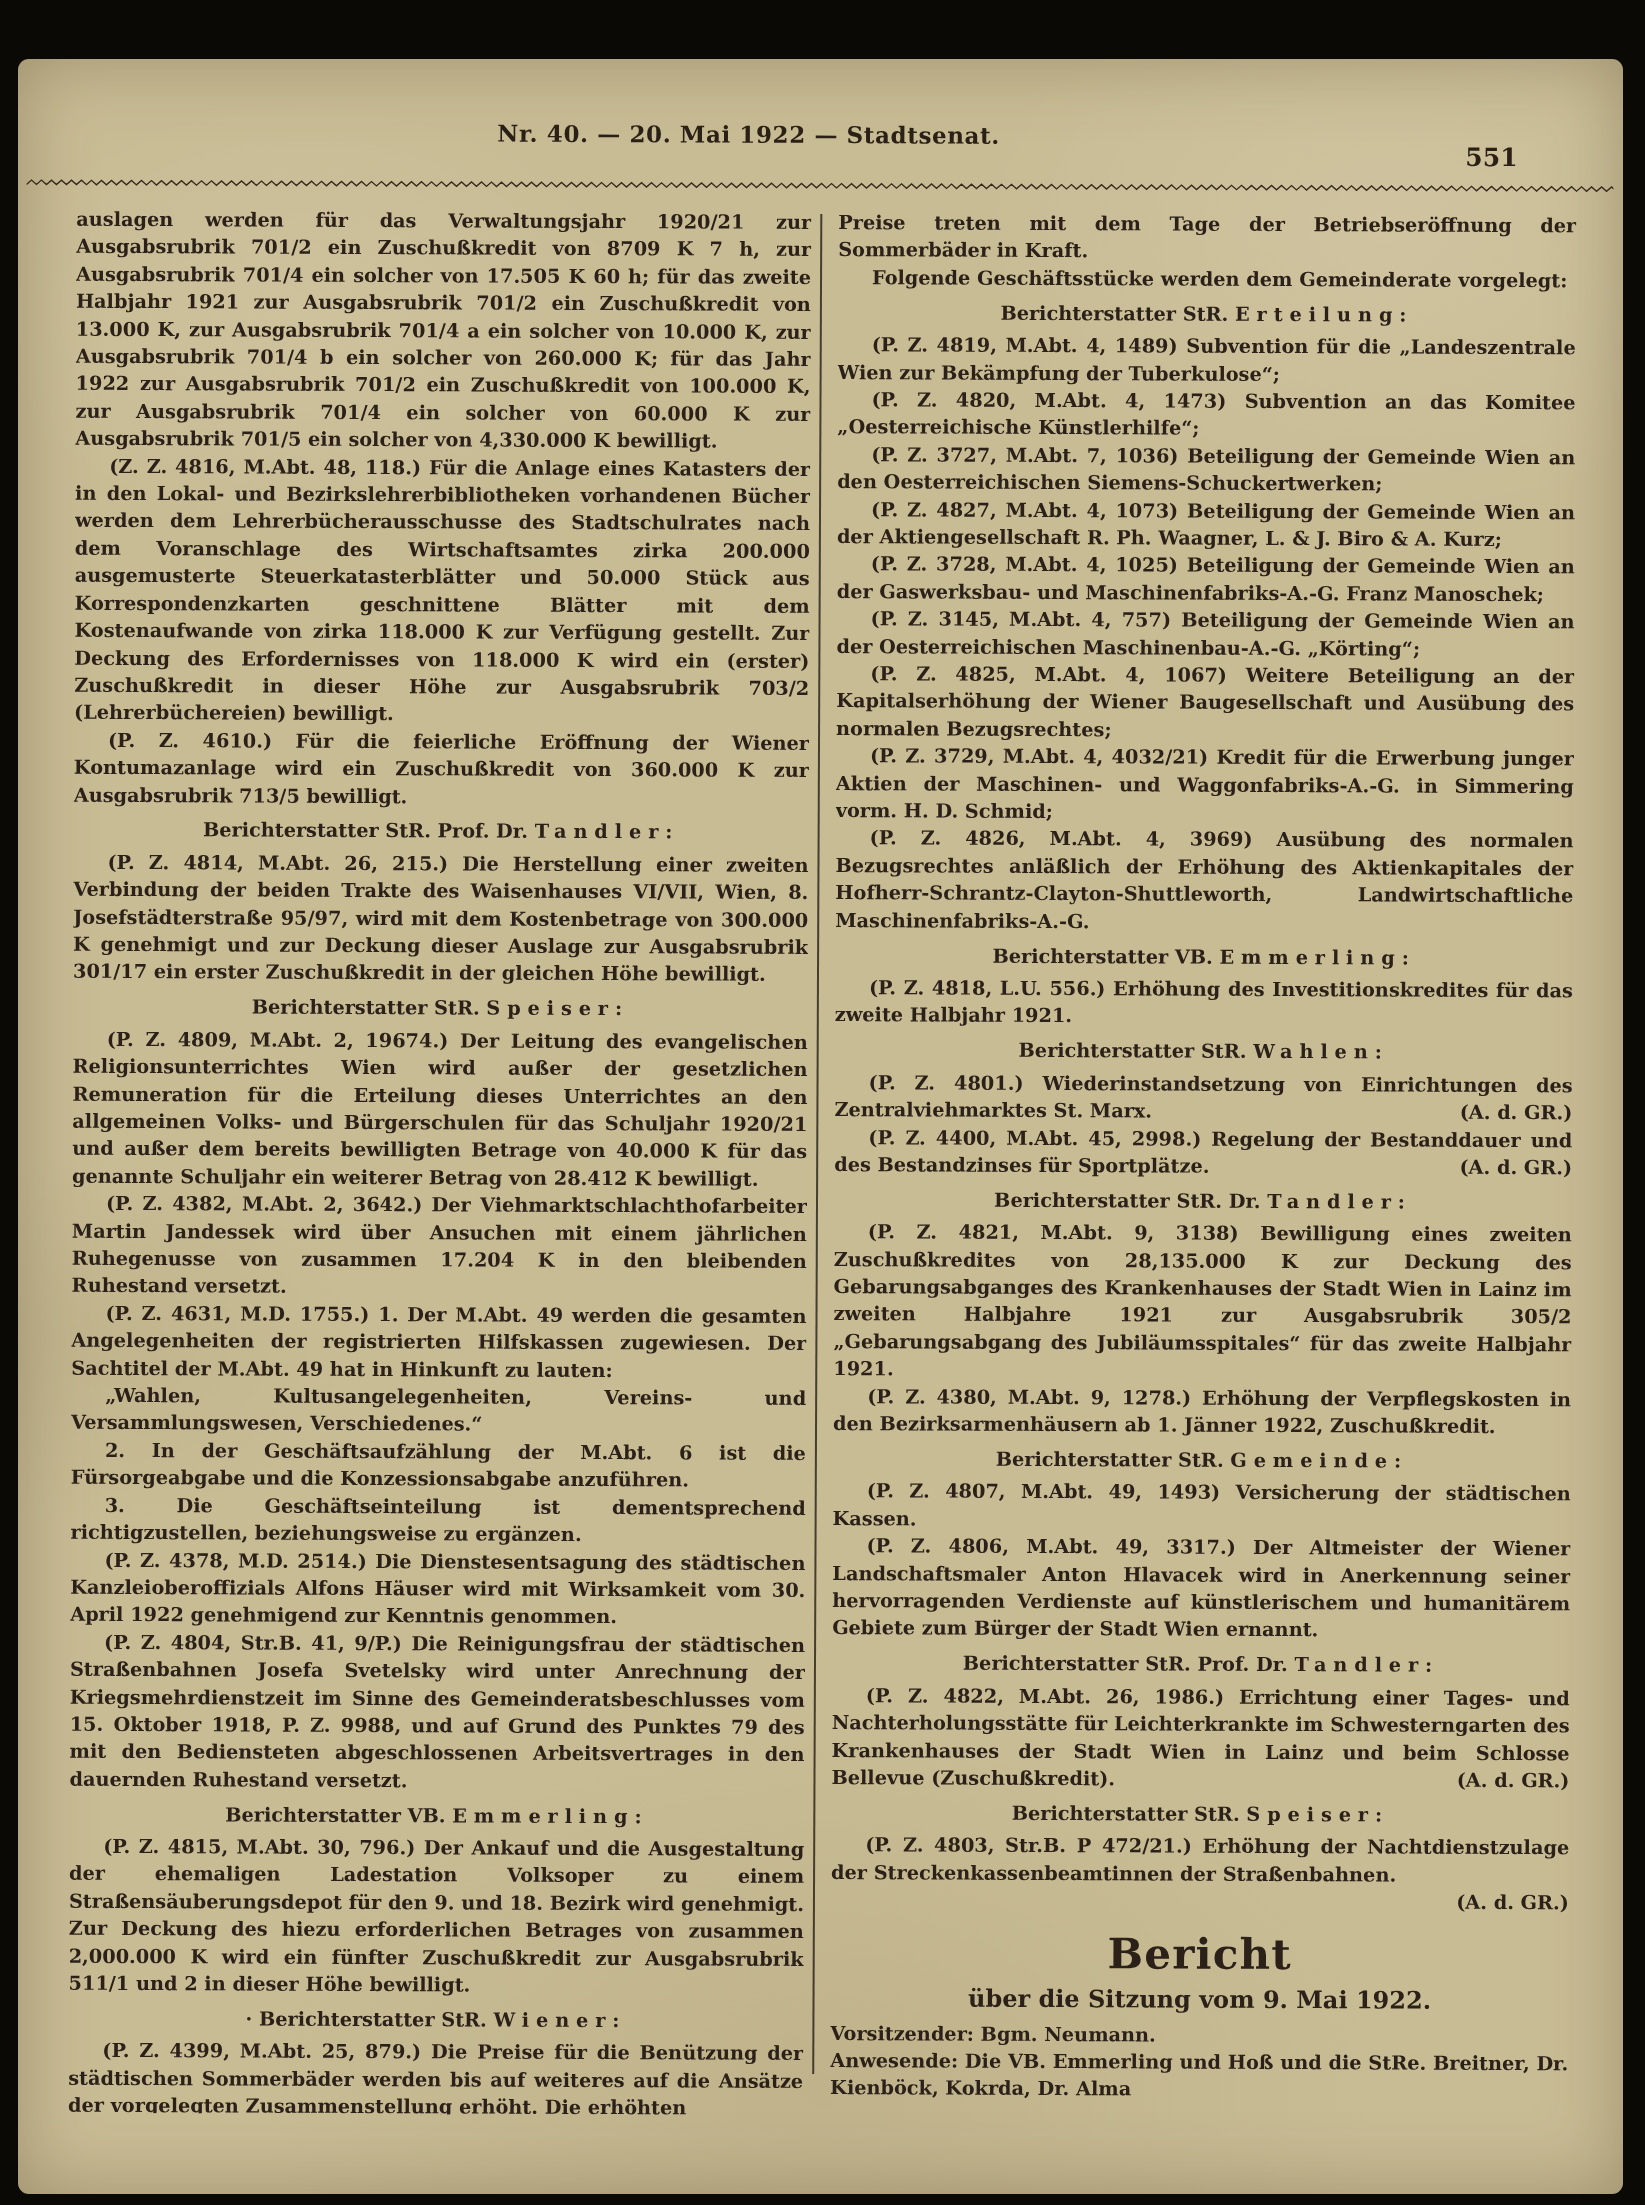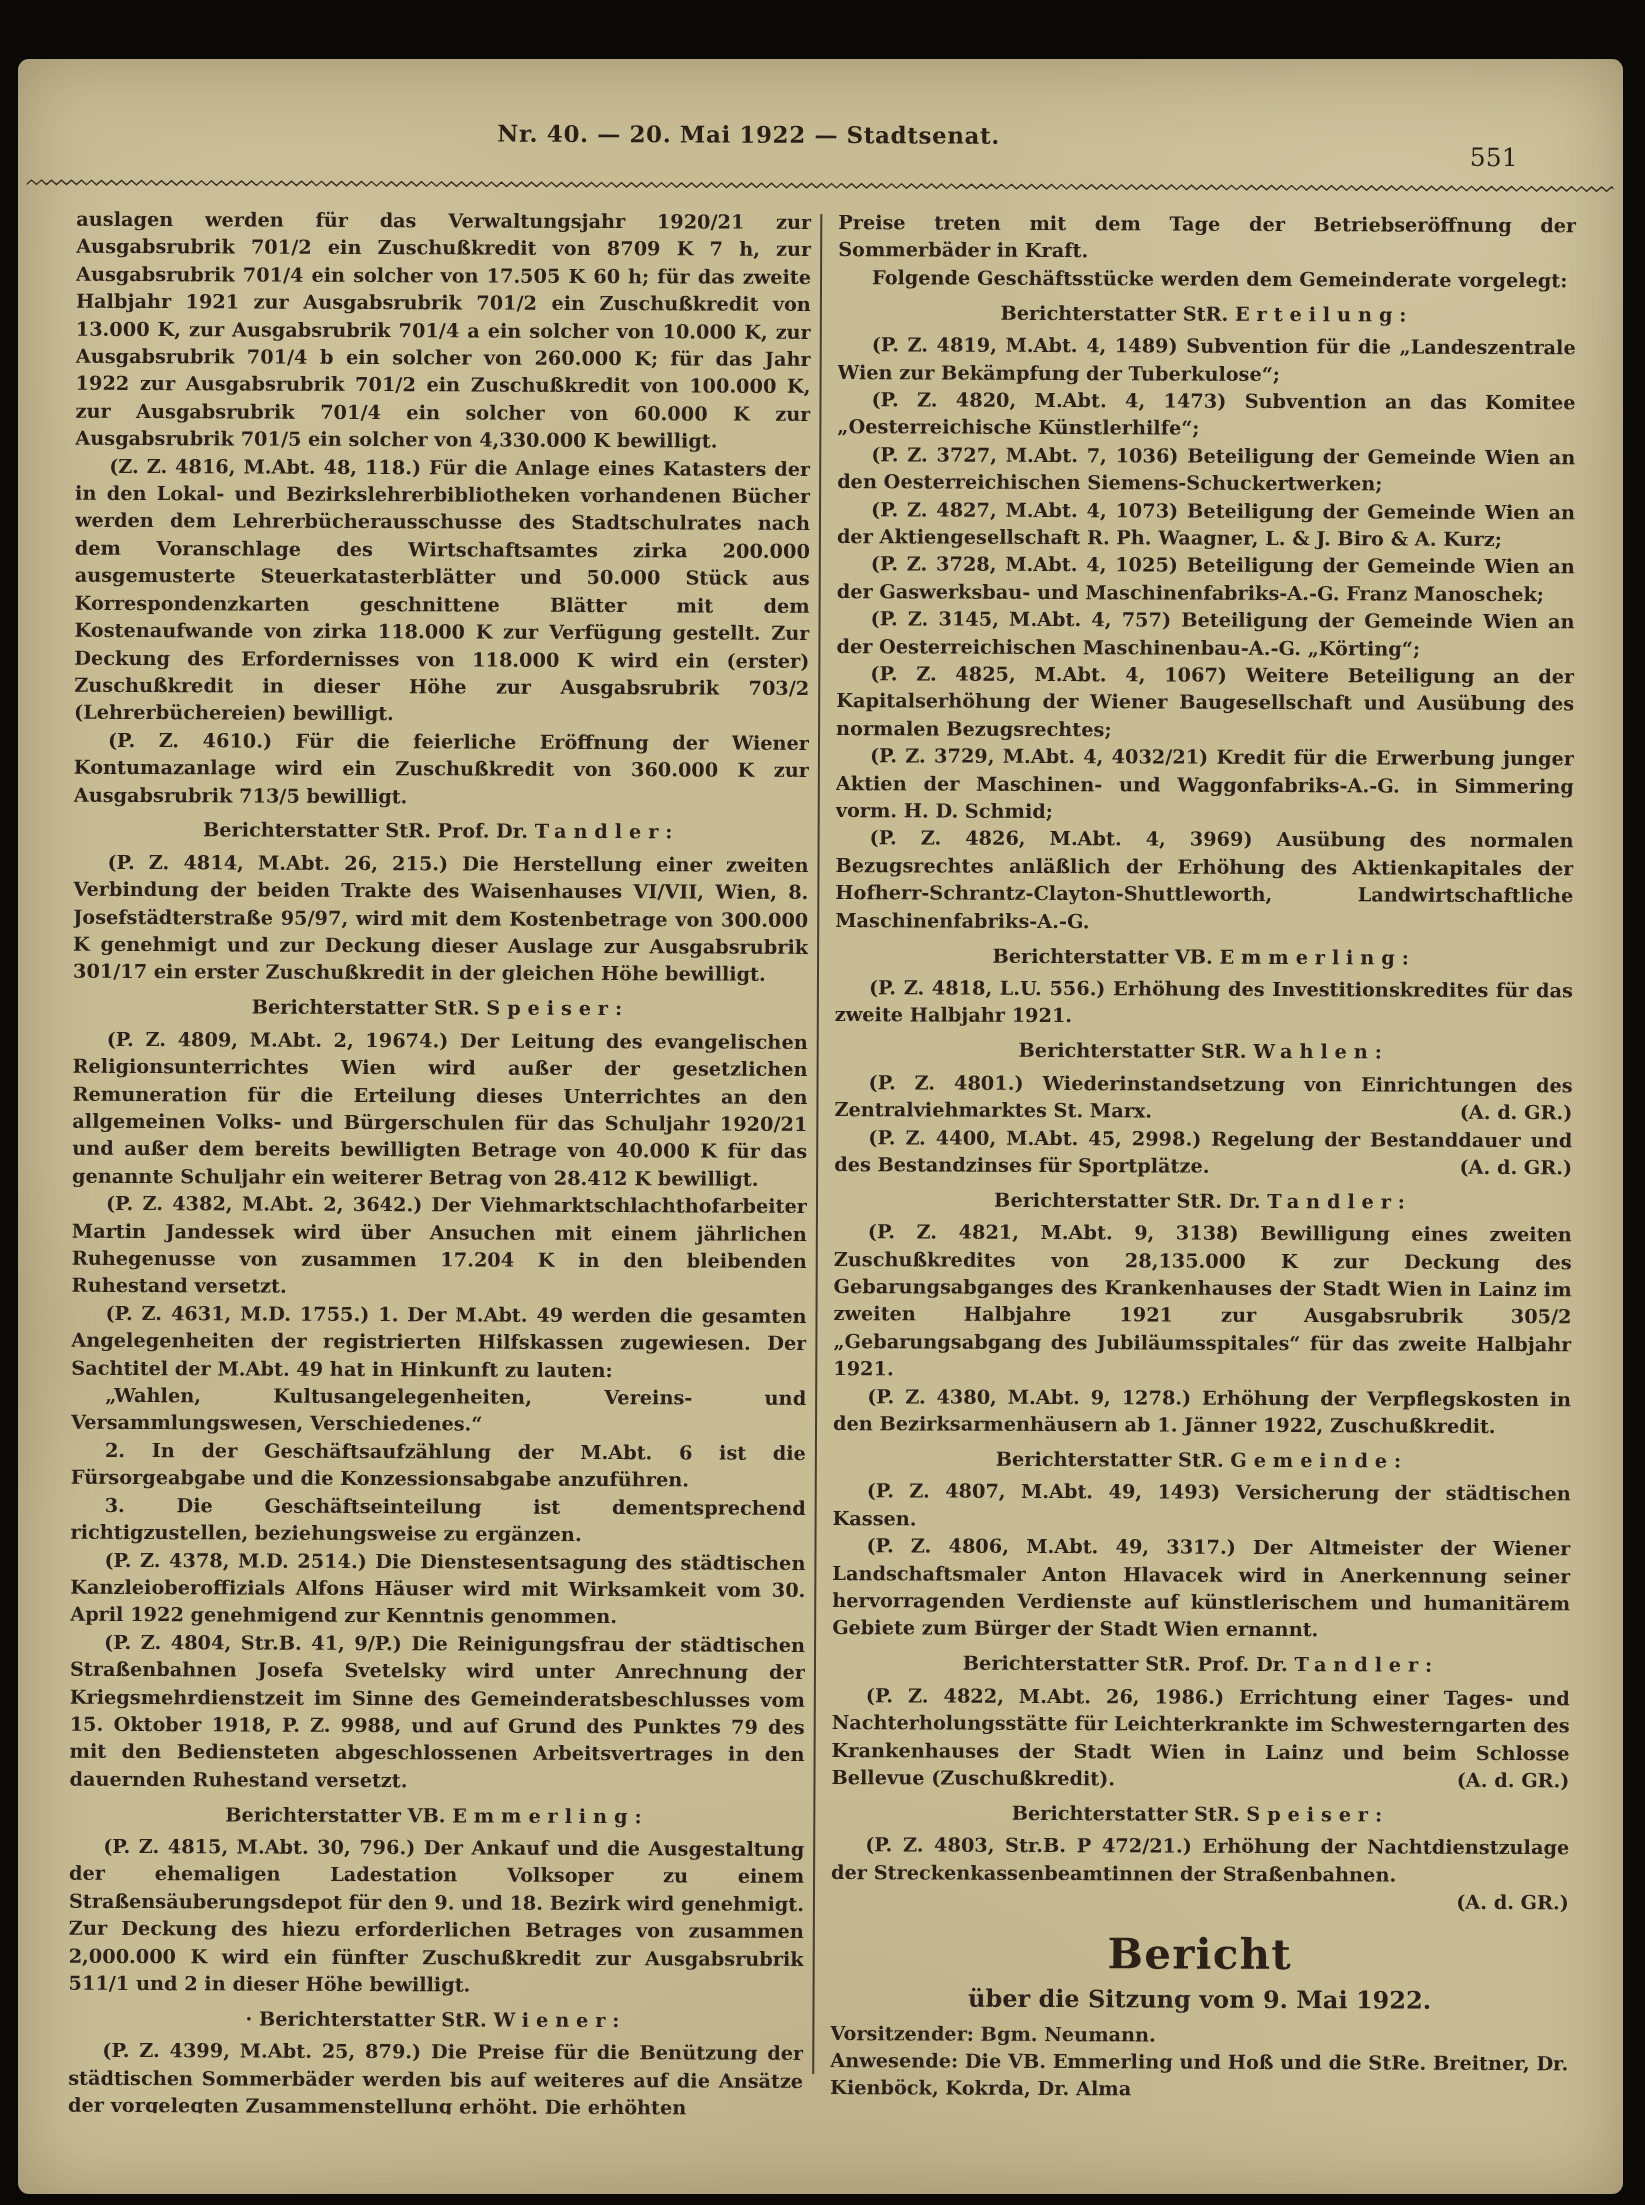--- a/index.html
+++ b/index.html
@@ -17,21 +17,21 @@
       radial-gradient(ellipse 872px 561px at 50% 95%, rgba(120,100,60,.10), transparent 65%),
       radial-gradient(ellipse 436px 312px at 5% 60%, rgba(110,92,55,.08), transparent 60%),
       #c8bc95;
     box-shadow:inset 0 0 75px rgba(80,62,35,.35);
     border-radius:11px;
   }
   .content{position:absolute;inset:0;transform:rotate(0.25deg);transform-origin:50% 0;}
   .masthead{position:absolute;top:62px;left:0;width:100%;text-align:center;
     padding-right:143px;box-sizing:border-box;
     font-size:23px;font-weight:700;color:#2a2015;letter-spacing:0.6px;}
-  .page-number{position:absolute;top:81px;right:105px;font-size:25px;font-weight:400;color:#2a2015;}
+  .page-number{position:absolute;top:81px;right:105px;font-size:25px;font-weight:700;color:#2a2015;}
   .rule-wrap{position:absolute;top:122px;left:8.7px;right:8.7px;height:10px;}
   .rule-wrap svg{display:block;width:100%;height:10px;}
   .col{position:absolute;top:150px;color:#2b2118;font-size:19.3px;line-height:27.4px;
     font-weight:700;text-align:justify;height:1907px;overflow:hidden;}
   .col-left{left:59px;width:735px;}
   .col-right{left:821px;width:738px;}
   .divider{position:absolute;left:803px;top:155px;width:1.9px;height:1860px;
     background:rgba(38,30,20,.8);}
   .para{margin:0;text-indent:34px;}
   .para.noindent{text-indent:0;}

